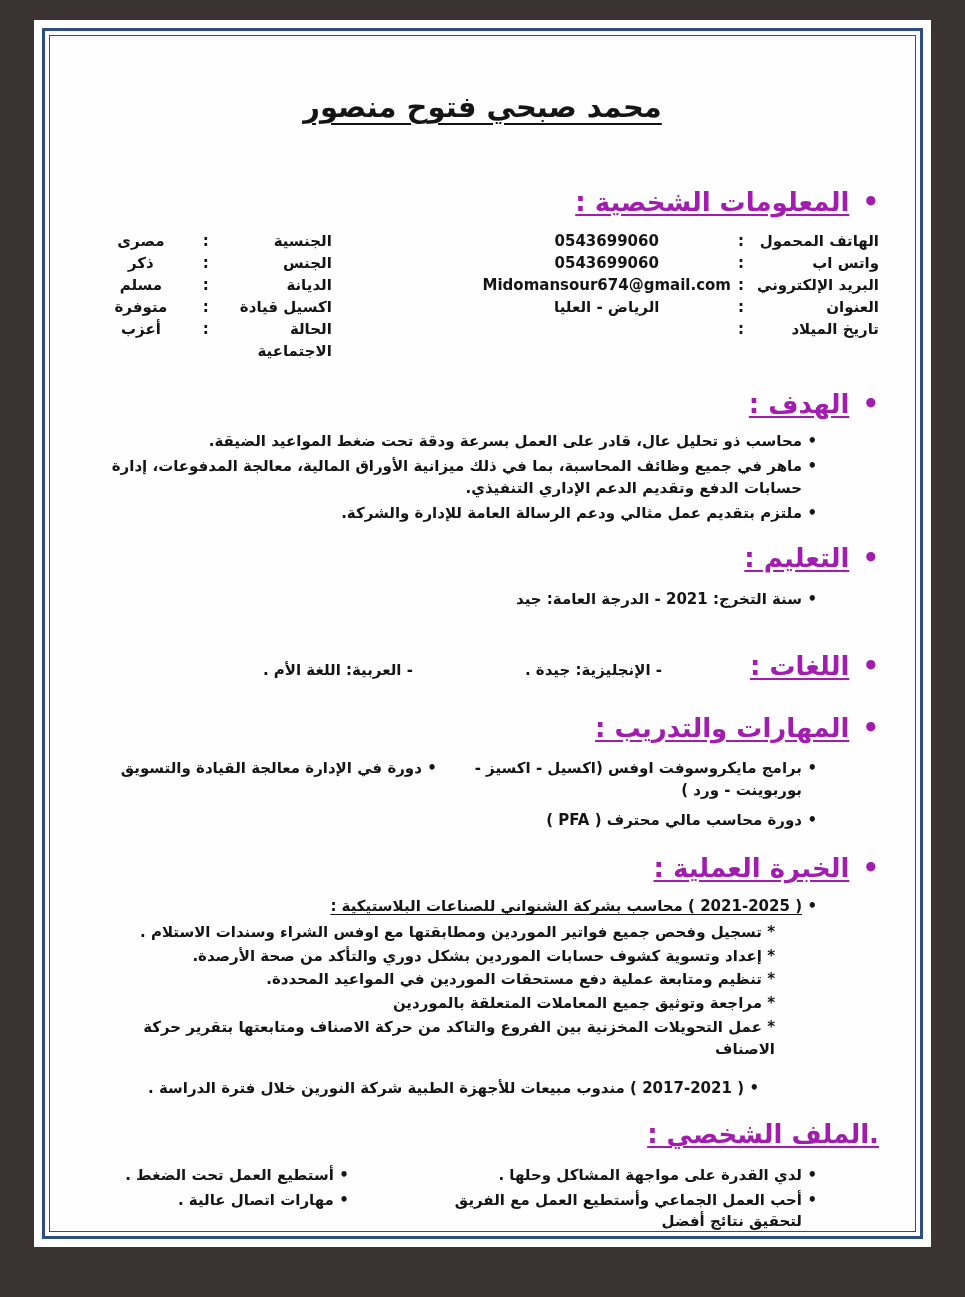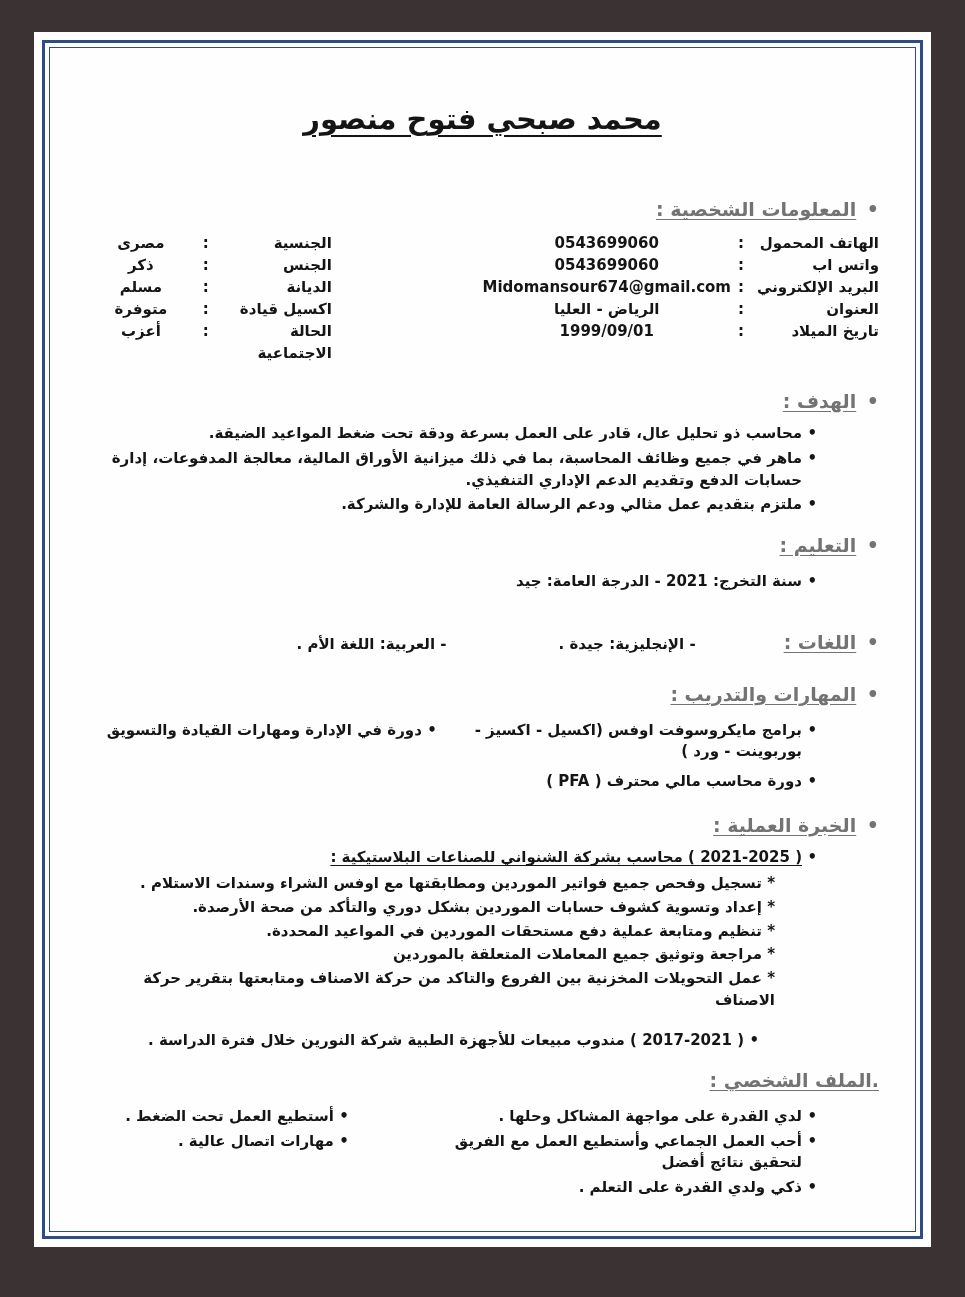--- a/index.html
+++ b/index.html
@@ -4,21 +4,21 @@
 <style>
   html, body { margin: 0; padding: 0; }
   body {
     width: 965px; height: 1297px;
     background: #3a3233;
     font-family: "DejaVu Sans", sans-serif;
     overflow: hidden;
   }
   .frame {
     width: 100%; height: 100%;
-    padding: 32px 34px 50px;
+    padding: 20px 34px 50px;
     box-sizing: border-box;
   }
   .page {
     position: relative;
     width: 100%; height: 100%;
     background: #fefefe;
     box-sizing: border-box;
   }
   .b-outer { position: absolute; inset: 8px;  border: 3px solid #2f4d85; pointer-events: none; }
   .b-inner { position: absolute; inset: 15px; border: 1px solid #2f4d85; pointer-events: none; }
@@ -34,22 +34,22 @@
   }
   .title {
     text-align: center;
     font-size: 29px;
     font-weight: 700;
     margin: 14px 0 56px;
     text-decoration: underline;
     text-underline-offset: 6px;
   }
   .sec-heading {
-    color: #737373;
-    font-size: 19px;
+    color: #a21caf;
+    font-size: 26px;
     font-weight: 700;
     margin: 0 0 8px;
   }
   .sec-heading::before { content: "•"; margin-left: 4px; }
   .sec-heading.no-dot::before { content: ""; margin: 0; }
   .sec-txt { text-decoration: underline; text-underline-offset: 3px; }
 
   
   .info-cols { display: flex; justify-content: space-between; margin-top: 4px; }
   .info-right { width: 50%; }
@@ -126,21 +126,20 @@
               <span class="val">Midomansour674@gmail.com</span>
           </div>
           <div class="info-row">
             <span class="lbl">العنوان</span>
               <span class="colon"></span>
               <span class="val">الرياض - العليا</span>
           </div>
           <div class="info-row">
             <span class="lbl">تاريخ الميلاد</span>
               <span class="colon"></span>
-              <span class="val">1999/09/01</span>
           </div>
         </div>
         <div class="info-left">
           <div class="info-row">
             <span class="lbl">الجنسية</span>
               <span class="colon"></span>
               <span class="val">مصرى</span>
           </div>
           <div class="info-row">
             <span class="lbl">الجنس</span>
@@ -191,21 +190,21 @@
 
       <div class="sec-heading sec-gap">
         <span class="sec-txt">المهارات والتدريب :</span>
       </div>
       <div class="skills-cols">
         <div class="skills-right">
           <div class="bullet-item">برامج مايكروسوفت اوفس (اكسيل - اكسيز - بوربوينت - ورد )</div>
           <div class="bullet-item">دورة محاسب مالي محترف ( PFA )</div>
         </div>
         <div class="skills-left">
-          <div class="bullet-item">دورة في الإدارة ومهارات القيادة والتسويق</div>
+          <div class="bullet-item">دورة في الإدارة معالجة القيادة والتسويق</div>
         </div>
       </div>
 
       <div class="sec-heading sec-gap2">
         <span class="sec-txt">الخبرة العملية :</span>
       </div>
       <div class="exp-block">
         <div class="bullet-item job-title">( 2021-2025 )  محاسب بشركة الشنواني للصناعات البلاستيكية :</div>
         <div class="tasks">
           <div class="task">* تسجيل وفحص جميع فواتير الموردين ومطابقتها مع اوفس الشراء وسندات الاستلام .</div>

